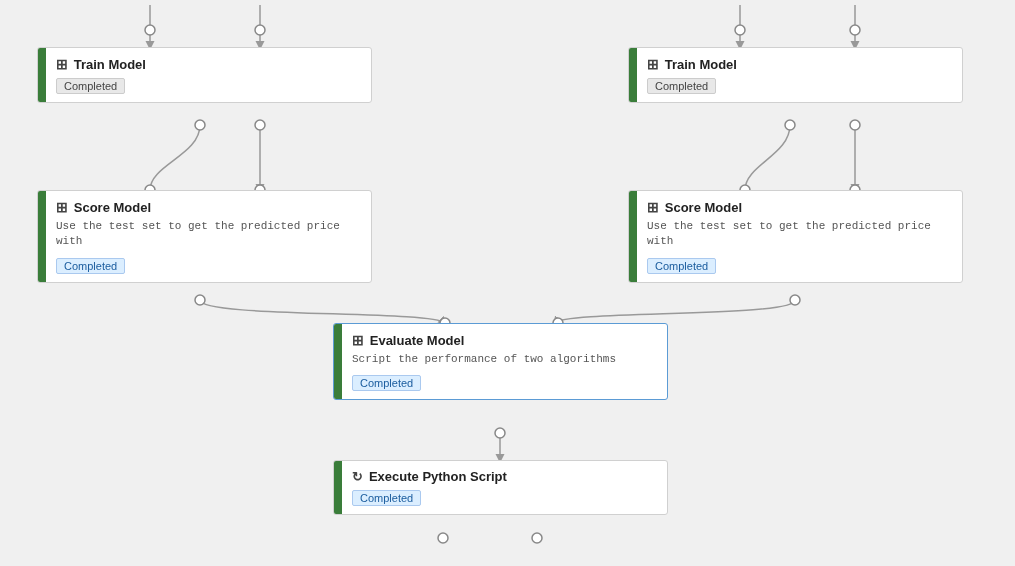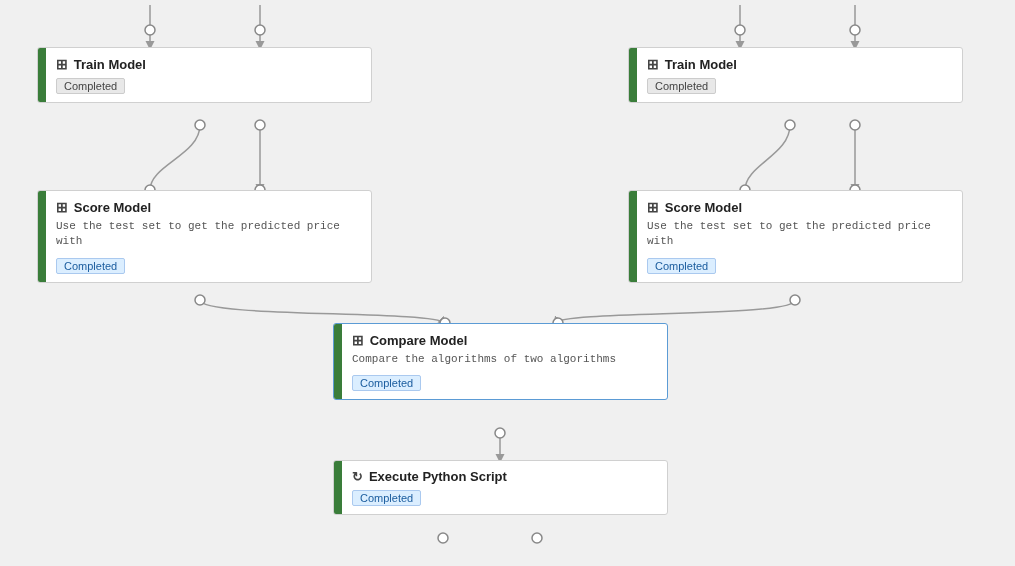--- a/index.html
+++ b/index.html
@@ -191,23 +191,23 @@
       <p class="node-desc">Use the test set to get the predicted price with</p>
       <span class="badge badge-blue">Completed</span>
     </div>
   </div>
 
   <div class="node node-evaluate" style="left:333px; top:323px; width:335px;">
     <div class="node-accent"></div>
     <div class="node-content">
       <div class="node-title">
         <span class="node-icon">⊞</span>
-        <span>Compare Model</span>
-      </div>
-      <p class="node-desc">Compare the algorithms of two algorithms</p>
+        <span>Evaluate Model</span>
+      </div>
+      <p class="node-desc">Script the performance of two algorithms</p>
       <span class="badge badge-blue">Completed</span>
     </div>
   </div>
 
   <div class="node" style="left:333px; top:460px; width:335px;">
     <div class="node-accent"></div>
     <div class="node-content">
       <div class="node-title">
         <span class="node-icon" style="font-size:13px;">↻</span>
         <span>Execute Python Script</span>

